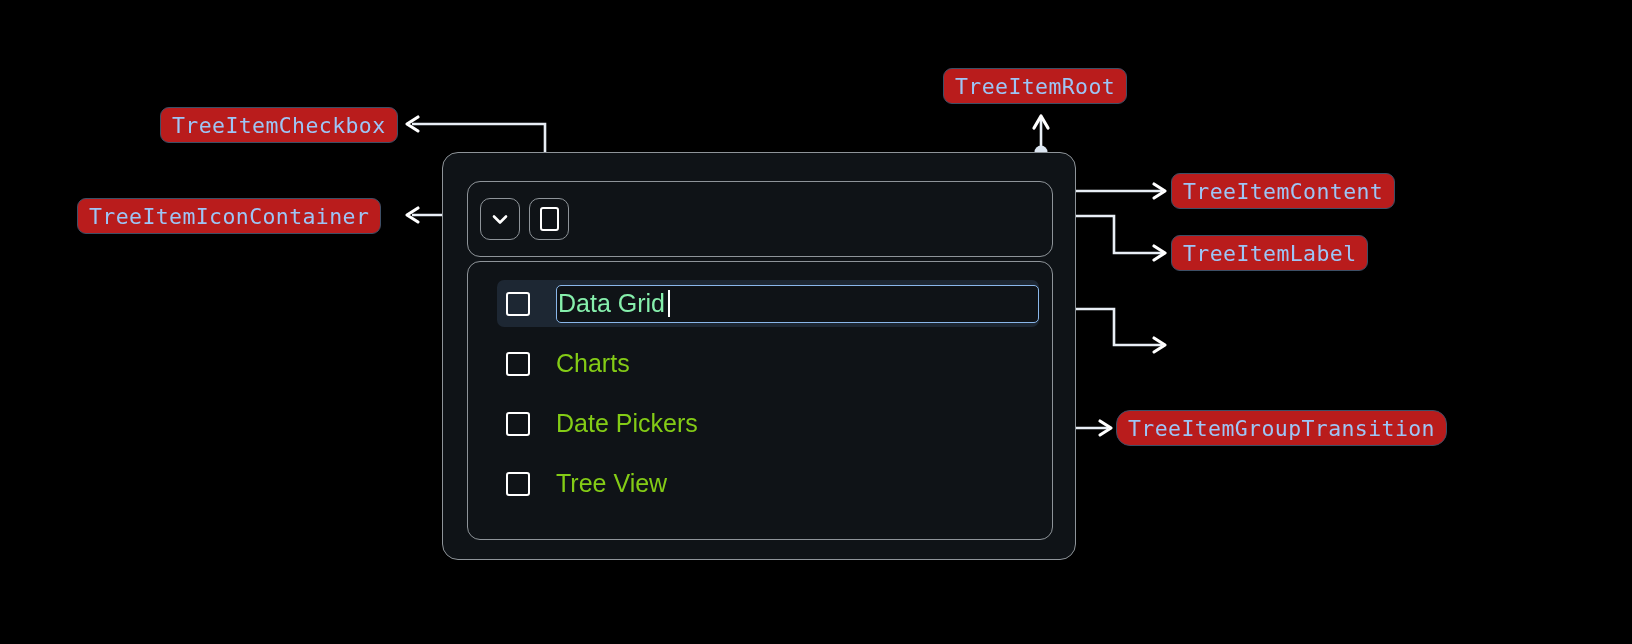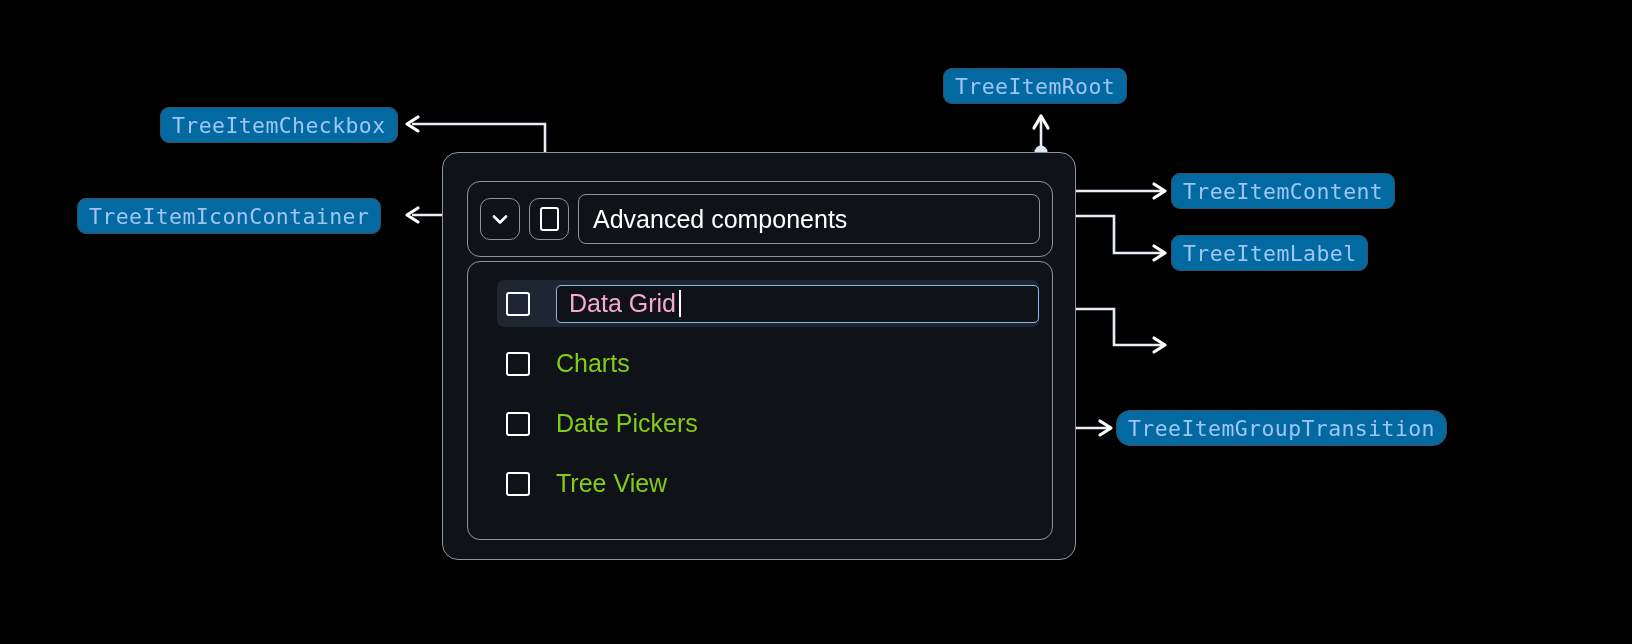--- a/index.html
+++ b/index.html
@@ -32,21 +32,21 @@
     z-index: 5;
   }
 
   
   .badge {
     position: absolute;
     box-sizing: border-box;
     display: flex;
     align-items: center;
     justify-content: center;
-    background: #0369a1;
+    background: #b91c1c;
     border: 1px solid #3d4f66;
     border-radius: 9px;
     color: #9ec5f5;
     font-family: "DejaVu Sans Mono", monospace;
     font-size: 21.5px;
     letter-spacing: 0.4px;
     white-space: nowrap;
     padding: 0 11px;
     height: 36px;
     z-index: 9;
@@ -174,22 +174,22 @@
 
   .row-input {
     box-sizing: border-box;
     flex: 1 1 auto;
     height: 38px;
     border: 1.5px solid #8ab7ea;
     border-radius: 5px;
     background: #0f1317;
     display: flex;
     align-items: center;
-    padding: 0 12px;
-    color: #f9a8d4;
+    padding: 0 1px;
+    color: #86efac;
     font-size: 25px;
     font-family: "Liberation Sans", sans-serif;
   }
   .caret {
     display: inline-block;
     width: 2px;
     height: 27px;
     background: #ffffff;
     margin-left: 3px;
   }
@@ -258,23 +258,20 @@
       <div class="icon-container">
         <svg width="24" height="24" viewBox="0 0 24 24">
           <polyline points="6,9.5 12,15.5 18,9.5" fill="none" stroke="#ffffff" stroke-width="2.6" stroke-linecap="round" stroke-linejoin="round"></polyline>
         </svg>
       </div>
 
       <div class="chk-container">
         <div class="chk-box"></div>
       </div>
 
-      <div id="tree-label">
-        <span>Advanced components</span>
-      </div>
     </div>
 
     <div id="tree-group">
 
       <div class="tree-row selected">
         <div class="row-chk"></div>
         <div class="row-input">
           <span>Data Grid</span>
             <span class="caret"></span>
         </div>

